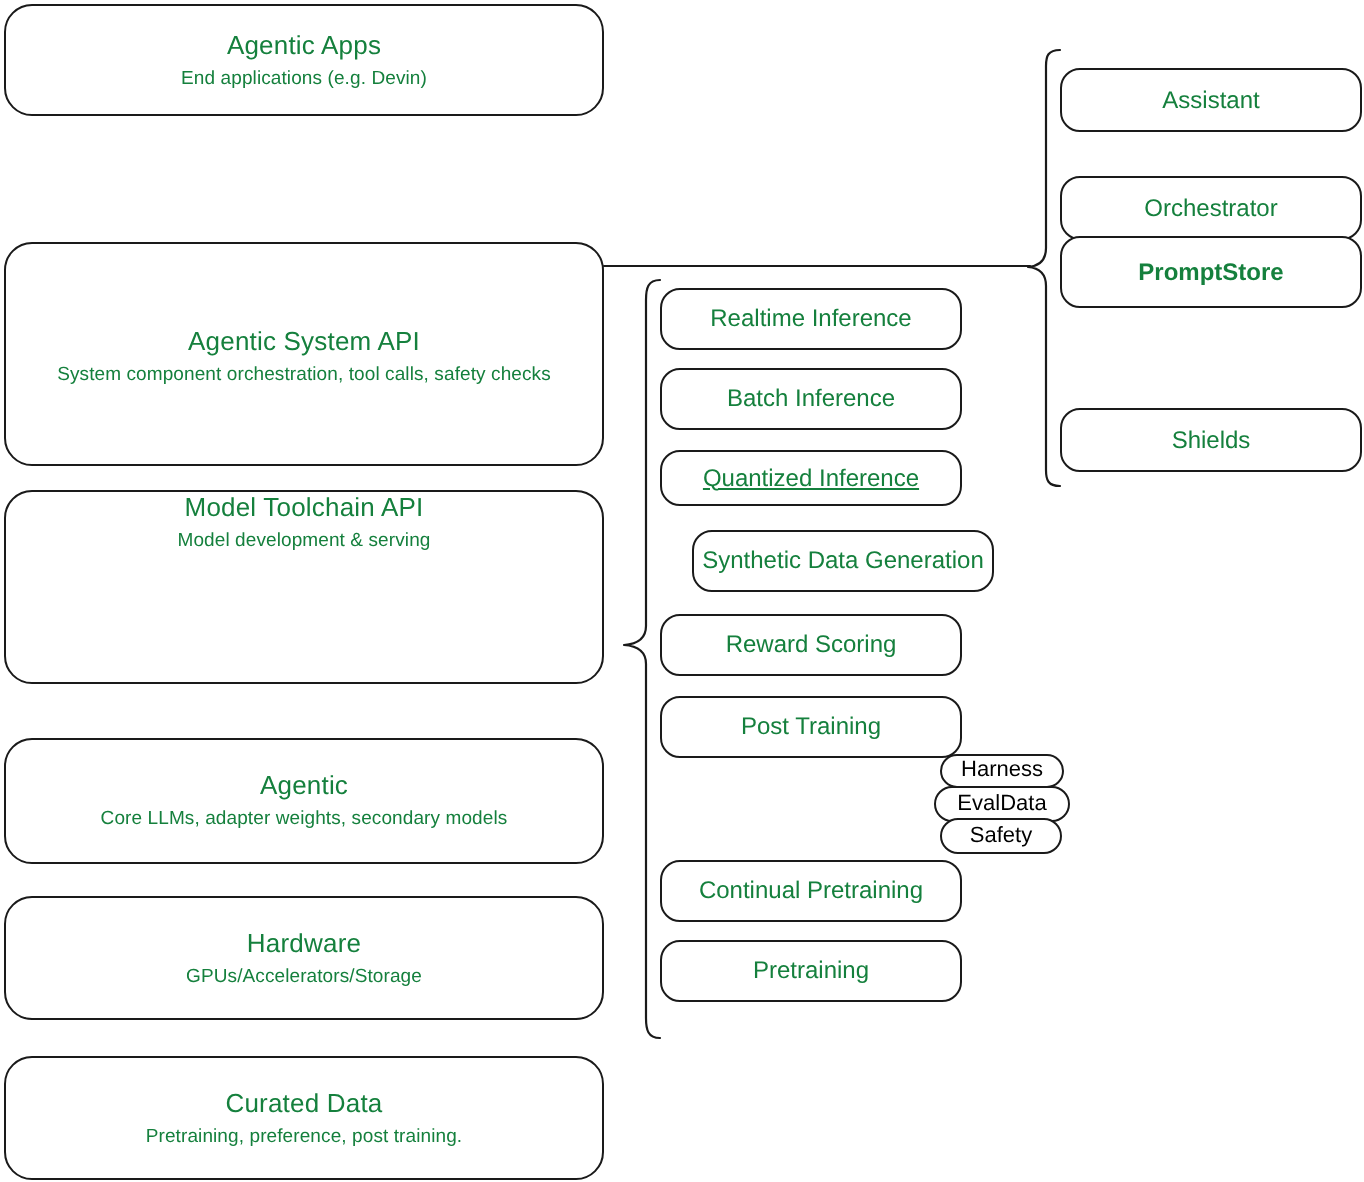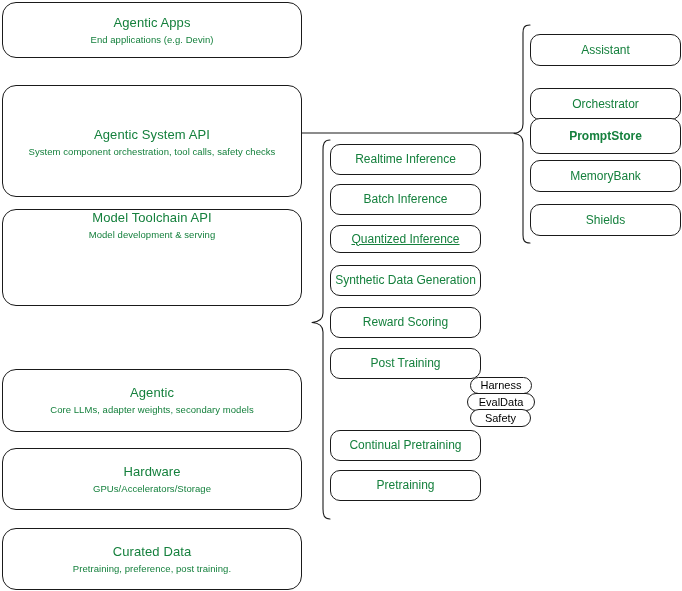--- a/index.html
+++ b/index.html
@@ -39,20 +39,21 @@
     letter-spacing: 0.1px;
   }
   .layer-node .subtitle {
     font-size: 9.5px;
     line-height: 13px;
     margin-top: 2px;
     letter-spacing: 0.05px;
   }
   .layer-node.offset-text {
     justify-content: flex-start;
+    margin-top: 36px;
   }
   .layer-node .inner-text {
     display: flex;
     flex-direction: column;
     align-items: center;
     width: 100%;
   }
   .capability-node,
   .component-node {
     font-size: 12px;
@@ -162,21 +163,21 @@
 
   <div class="node capability-node" style="left:330px; top:144px; width:151px; height:31px;">
     <span>Realtime Inference</span>
   </div>
   <div class="node capability-node" style="left:330px; top:184px; width:151px; height:31px;">
     <span>Batch Inference</span>
   </div>
   <div class="node capability-node" style="left:330px; top:225px; width:151px; height:28px;text-decoration:underline;">
     <span>Quantized Inference</span>
   </div>
-  <div class="node capability-node" style="left:330px; top:265px; width:151px; height:31px;">
+  <div class="node capability-node" style="left:346px; top:265px; width:151px; height:31px;">
     <span>Synthetic Data Generation</span>
   </div>
   <div class="node capability-node" style="left:330px; top:307px; width:151px; height:31px;">
     <span>Reward Scoring</span>
   </div>
   <div class="node capability-node" style="left:330px; top:348px; width:151px; height:31px;">
     <span>Post Training</span>
   </div>
   <div class="node capability-node" style="left:330px; top:430px; width:151px; height:31px;">
     <span>Continual Pretraining</span>
@@ -197,20 +198,17 @@
 
   <div class="node component-node" style="left:530px; top:34px; width:151px; height:32px;">
     <span>Assistant</span>
   </div>
   <div class="node component-node" style="left:530px; top:74px; width:151px; height:32px;margin-top:14px;">
     <span>Orchestrator</span>
   </div>
   <div class="node component-node" style="left:530px; top:118px; width:151px; height:36px;font-weight:bold;">
     <span>PromptStore</span>
   </div>
-  <div class="node component-node" style="left:530px; top:160px; width:151px; height:32px;">
-    <span>MemoryBank</span>
-  </div>
   <div class="node component-node" style="left:530px; top:204px; width:151px; height:32px;">
     <span>Shields</span>
   </div>
 
 </div>
 
 </body></html>

